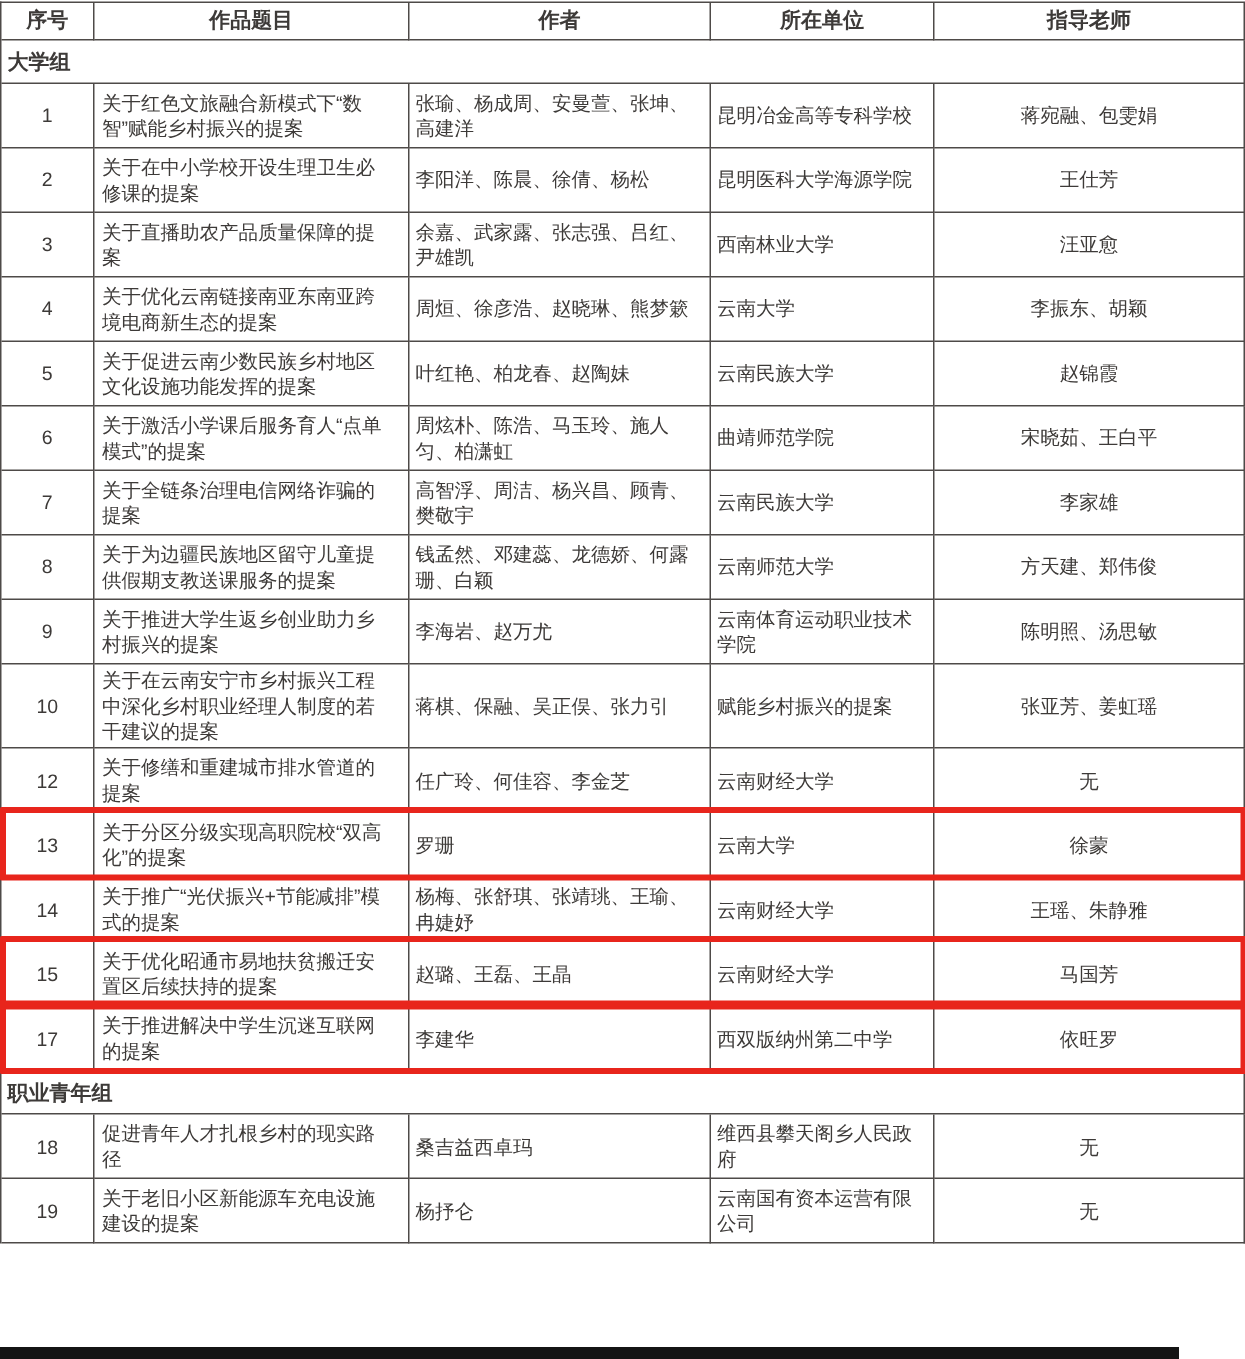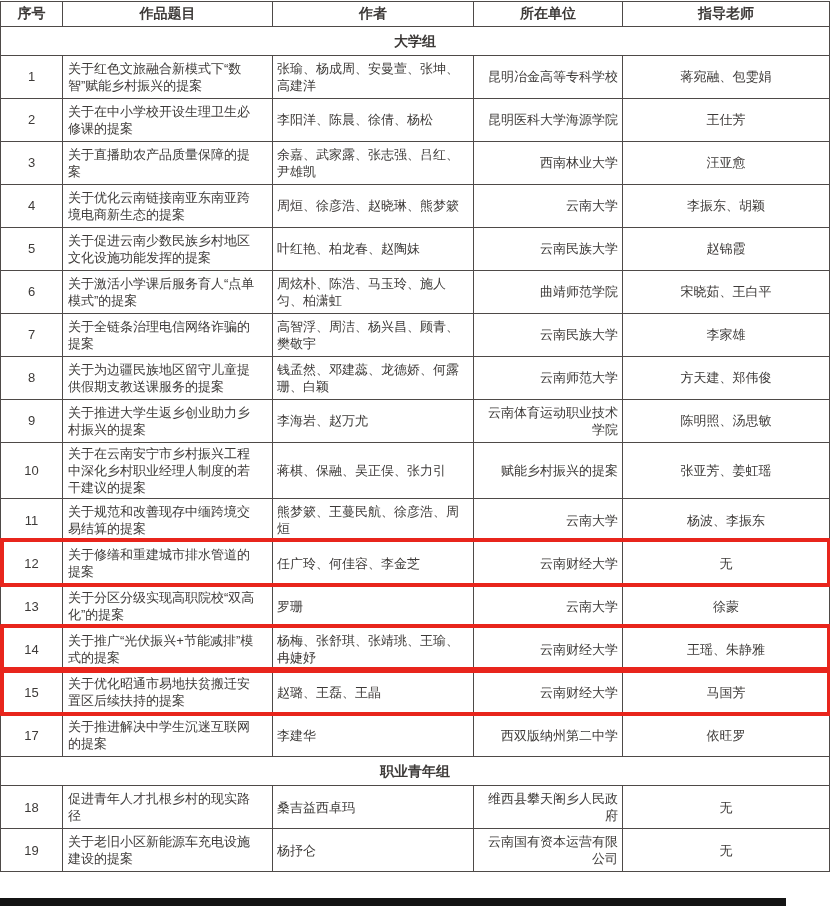--- a/index.html
+++ b/index.html
@@ -37,28 +37,27 @@
     font-size: 14px;
     font-weight: bold;
     height: 20px;
     text-align: center;
     color: #3d3a38;
   }
   .doc-table td { font-size: 13px; line-height: 1.32; }
   tr.section-row td {
     font-size: 14px;
     font-weight: bold;
-    text-align: center;
     height: 24px;
   }
   tr.data-row td { height: 38px; }
   td.cell-index  { text-align: center; }
   td.cell-title  { text-align: left; padding-left: 5px; padding-right: 14px; }
   td.cell-authors{ }
-  td.cell-unit   { text-align: right; }
+  td.cell-unit   { text-align: left; }
   td.cell-advisor{ text-align: center; }
   .hl-box {
     position: absolute;
     box-sizing: border-box;
     border: 4px solid #e8251c;
     pointer-events: none;
     border-radius: 1px;
   }
   .bottom-bar {
     position: absolute;
@@ -157,27 +156,20 @@
           <td class="cell-unit">云南体育运动职业技术学院</td>
           <td class="cell-advisor">陈明照、汤思敏</td>
         </tr>
         <tr class="data-row">
           <td class="cell-index">10</td>
           <td class="cell-title">关于在云南安宁市乡村振兴工程中深化乡村职业经理人制度的若干建议的提案</td>
           <td class="cell-authors">蒋棋、保融、吴正俣、张力引</td>
           <td class="cell-unit">赋能乡村振兴的提案</td>
           <td class="cell-advisor">张亚芳、姜虹瑶</td>
         </tr>
-        <tr class="data-row">
-          <td class="cell-index">11</td>
-          <td class="cell-title">关于规范和改善现存中缅跨境交易结算的提案</td>
-          <td class="cell-authors">熊梦簌、王蔓民航、徐彦浩、周烜</td>
-          <td class="cell-unit">云南大学</td>
-          <td class="cell-advisor">杨波、李振东</td>
-        </tr>
         <tr class="data-row hl">
           <td class="cell-index">12</td>
           <td class="cell-title">关于修缮和重建城市排水管道的提案</td>
           <td class="cell-authors">任广玲、何佳容、李金芝</td>
           <td class="cell-unit">云南财经大学</td>
           <td class="cell-advisor">无</td>
         </tr>
         <tr class="data-row">
           <td class="cell-index">13</td>
           <td class="cell-title">关于分区分级实现高职院校“双高化”的提案</td>

